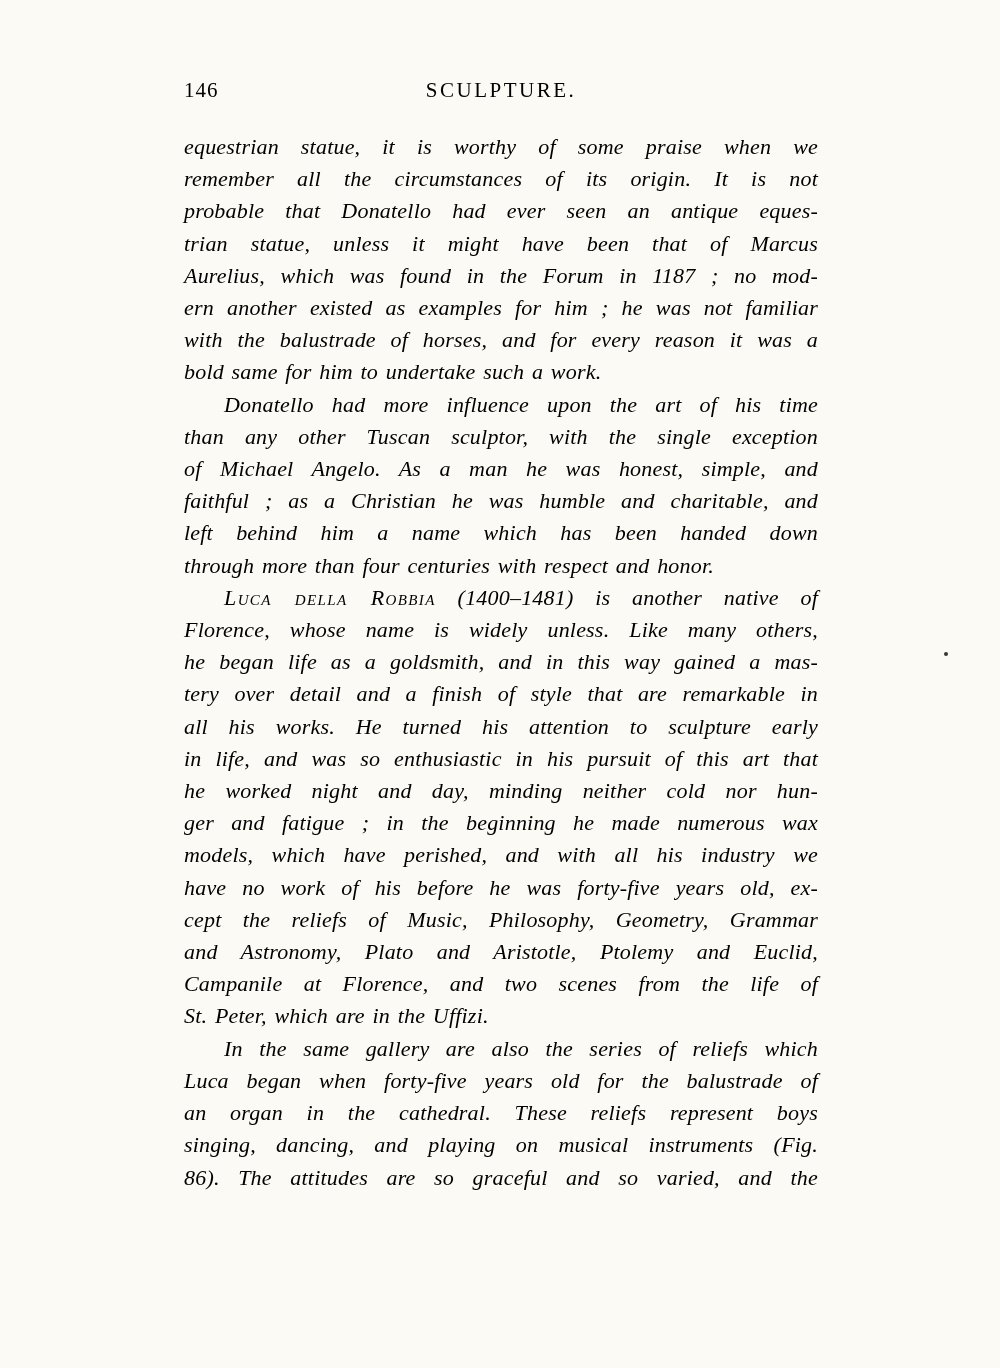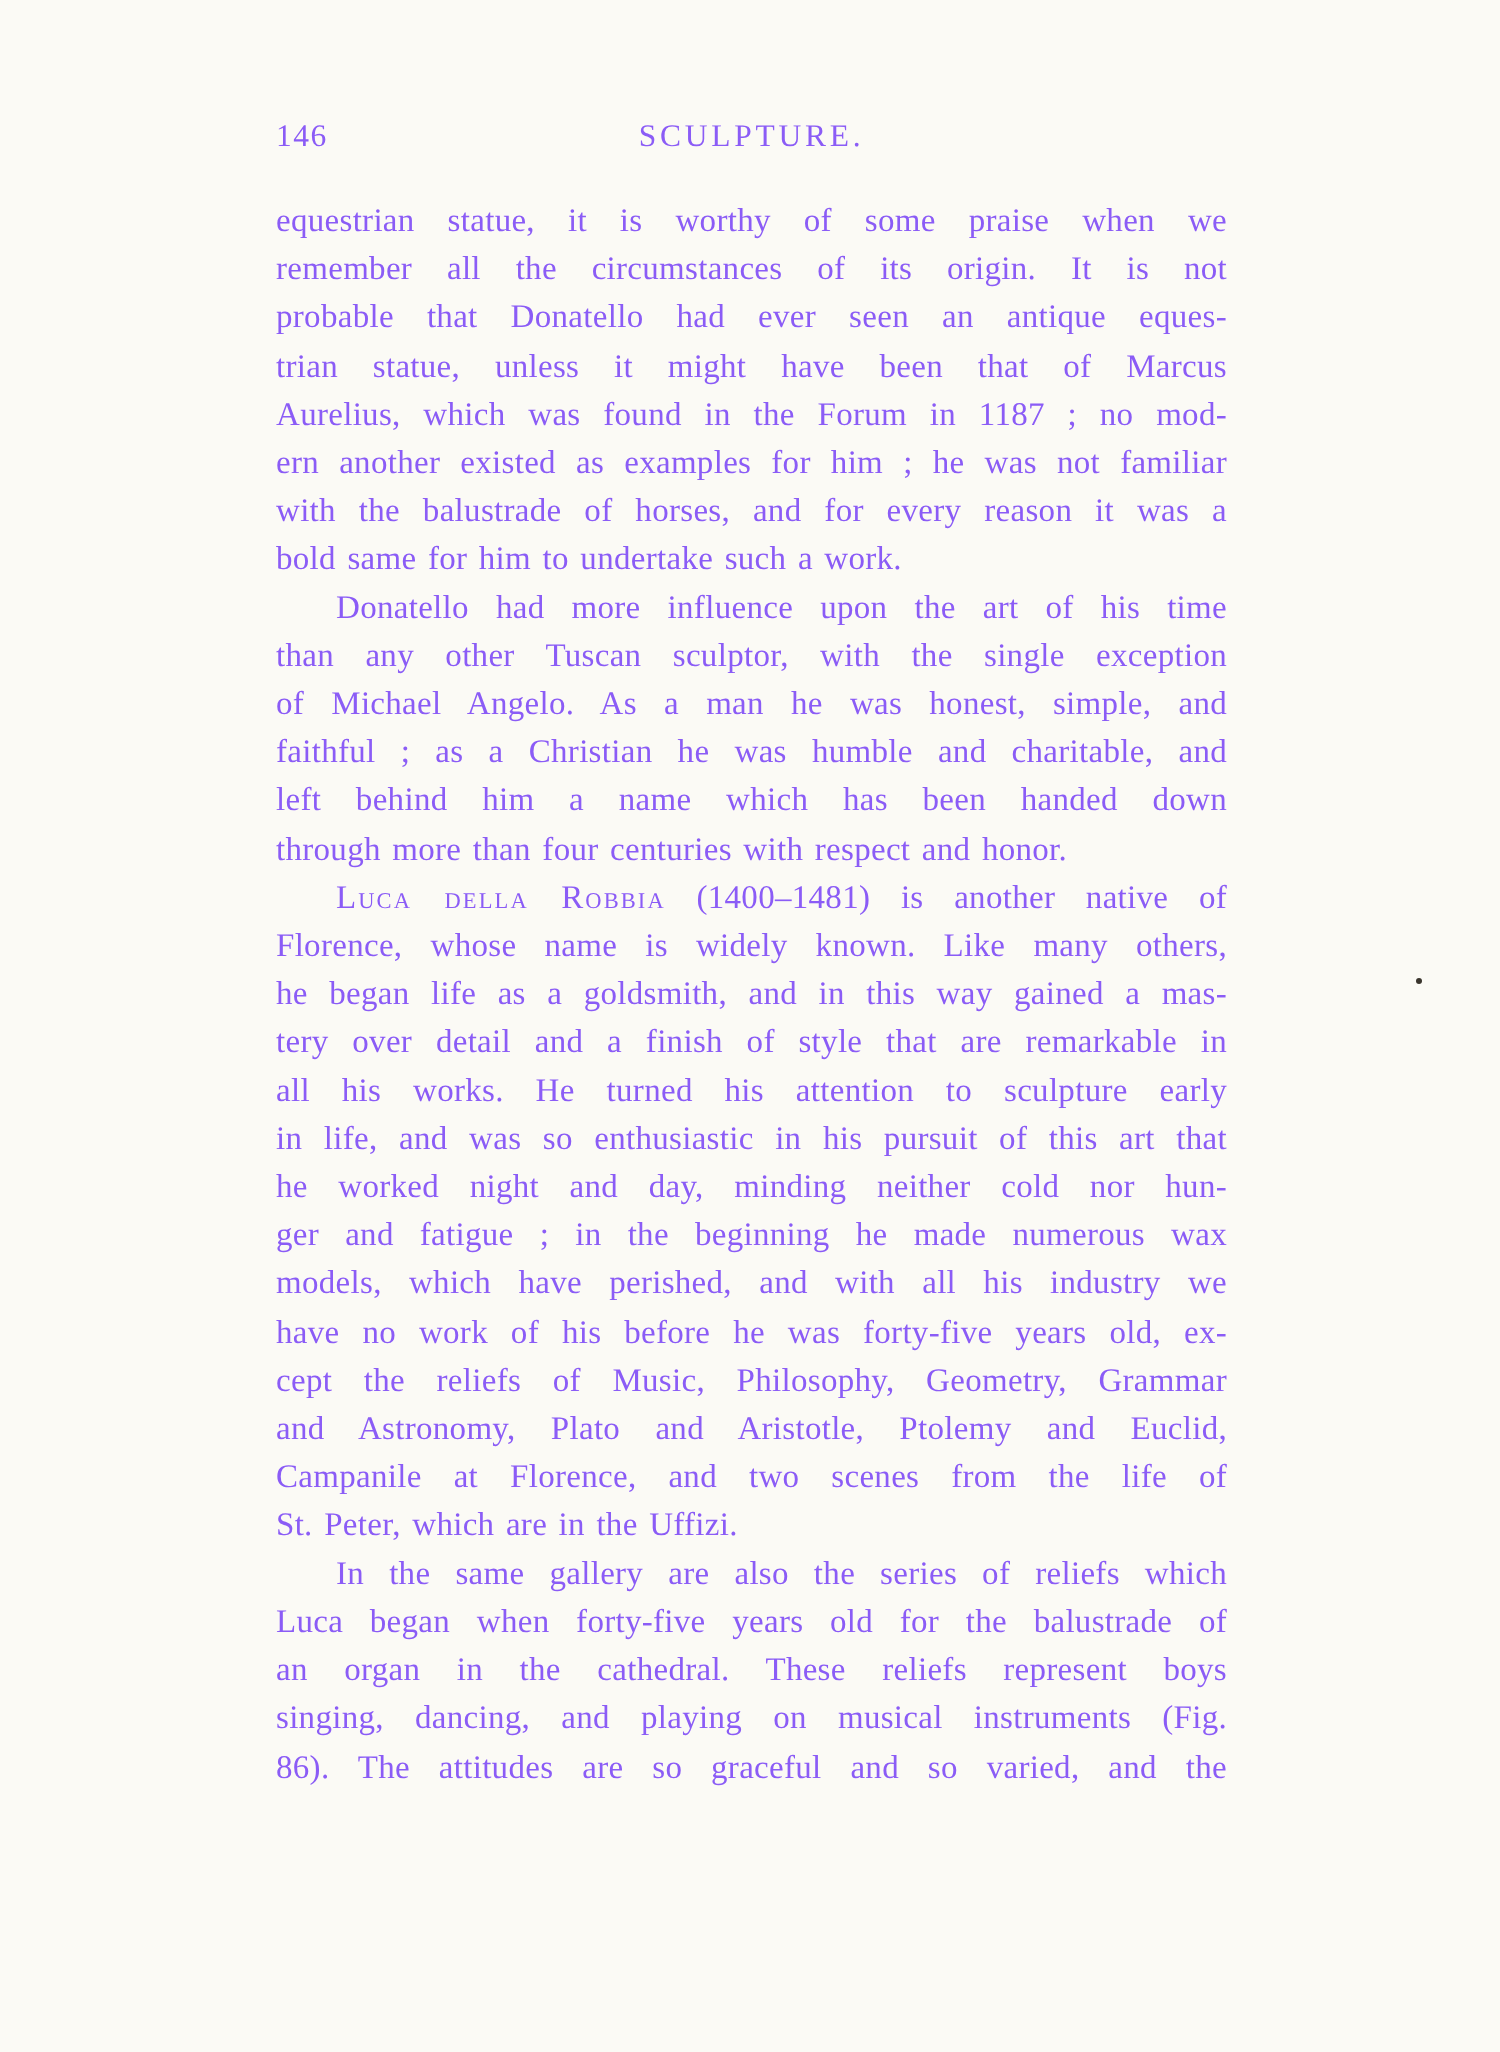--- a/index.html
+++ b/index.html
@@ -7,21 +7,21 @@
     padding: 0;
     background: #fbfaf5;
     font-family: "Liberation Serif", "DejaVu Serif", serif;
   }
   .page {
     position: relative;
     width: 912px;
     height: 1368px;
     margin: 0 auto;
     background: #fbfaf5;
-    color: #8b5cf6;
+    color: #000000;
     overflow: hidden;
     box-sizing: border-box;
     padding: 78px 138px 0 140px;
   }
   header.running-head {
     display: grid;
     grid-template-columns: 1fr auto 1fr;
     align-items: baseline;
     font-size: 21px;
     margin-bottom: 28px;
@@ -37,20 +37,21 @@
   article.page-text {
     font-size: 22px;
     line-height: 32.2px;
     word-spacing: 0.09em;
     letter-spacing: 0.2px;
   }
   .line {
     text-align: justify;
     text-align-last: justify;
     white-space: normal;
+    font-style: italic;
   }
   
   .para .lines .line:last-child {
     text-align-last: left;
   }
   
   .para.continued .lines .line:last-child {
     text-align-last: justify;
   }
   
@@ -106,21 +107,21 @@
           <div class="line">of Michael Angelo. As a man he was honest, simple, and</div>
           <div class="line">faithful ; as a Christian he was humble and charitable, and</div>
           <div class="line">left behind him a name which has been handed down</div>
           <div class="line">through more than four centuries with respect and honor.</div>
         </div>
     </section>
 
     <section class="para indented">
       <div class="line first-line"><span class="smallcaps">Luca della Robbia</span><span> (1400–1481) is another native of</span></div>
       <div class="lines">
-          <div class="line">Florence, whose name is widely known. Like many others,</div>
+          <div class="line">Florence, whose name is widely unless. Like many others,</div>
           <div class="line">he began life as a goldsmith, and in this way gained a mas-</div>
           <div class="line">tery over detail and a finish of style that are remarkable in</div>
           <div class="line">all his works. He turned his attention to sculpture early</div>
           <div class="line">in life, and was so enthusiastic in his pursuit of this art that</div>
           <div class="line">he worked night and day, minding neither cold nor hun-</div>
           <div class="line">ger and fatigue ; in the beginning he made numerous wax</div>
           <div class="line">models, which have perished, and with all his industry we</div>
           <div class="line">have no work of his before he was forty-five years old, ex-</div>
           <div class="line">cept the reliefs of Music, Philosophy, Geometry, Grammar</div>
           <div class="line">and Astronomy, Plato and Aristotle, Ptolemy and Euclid,</div>

